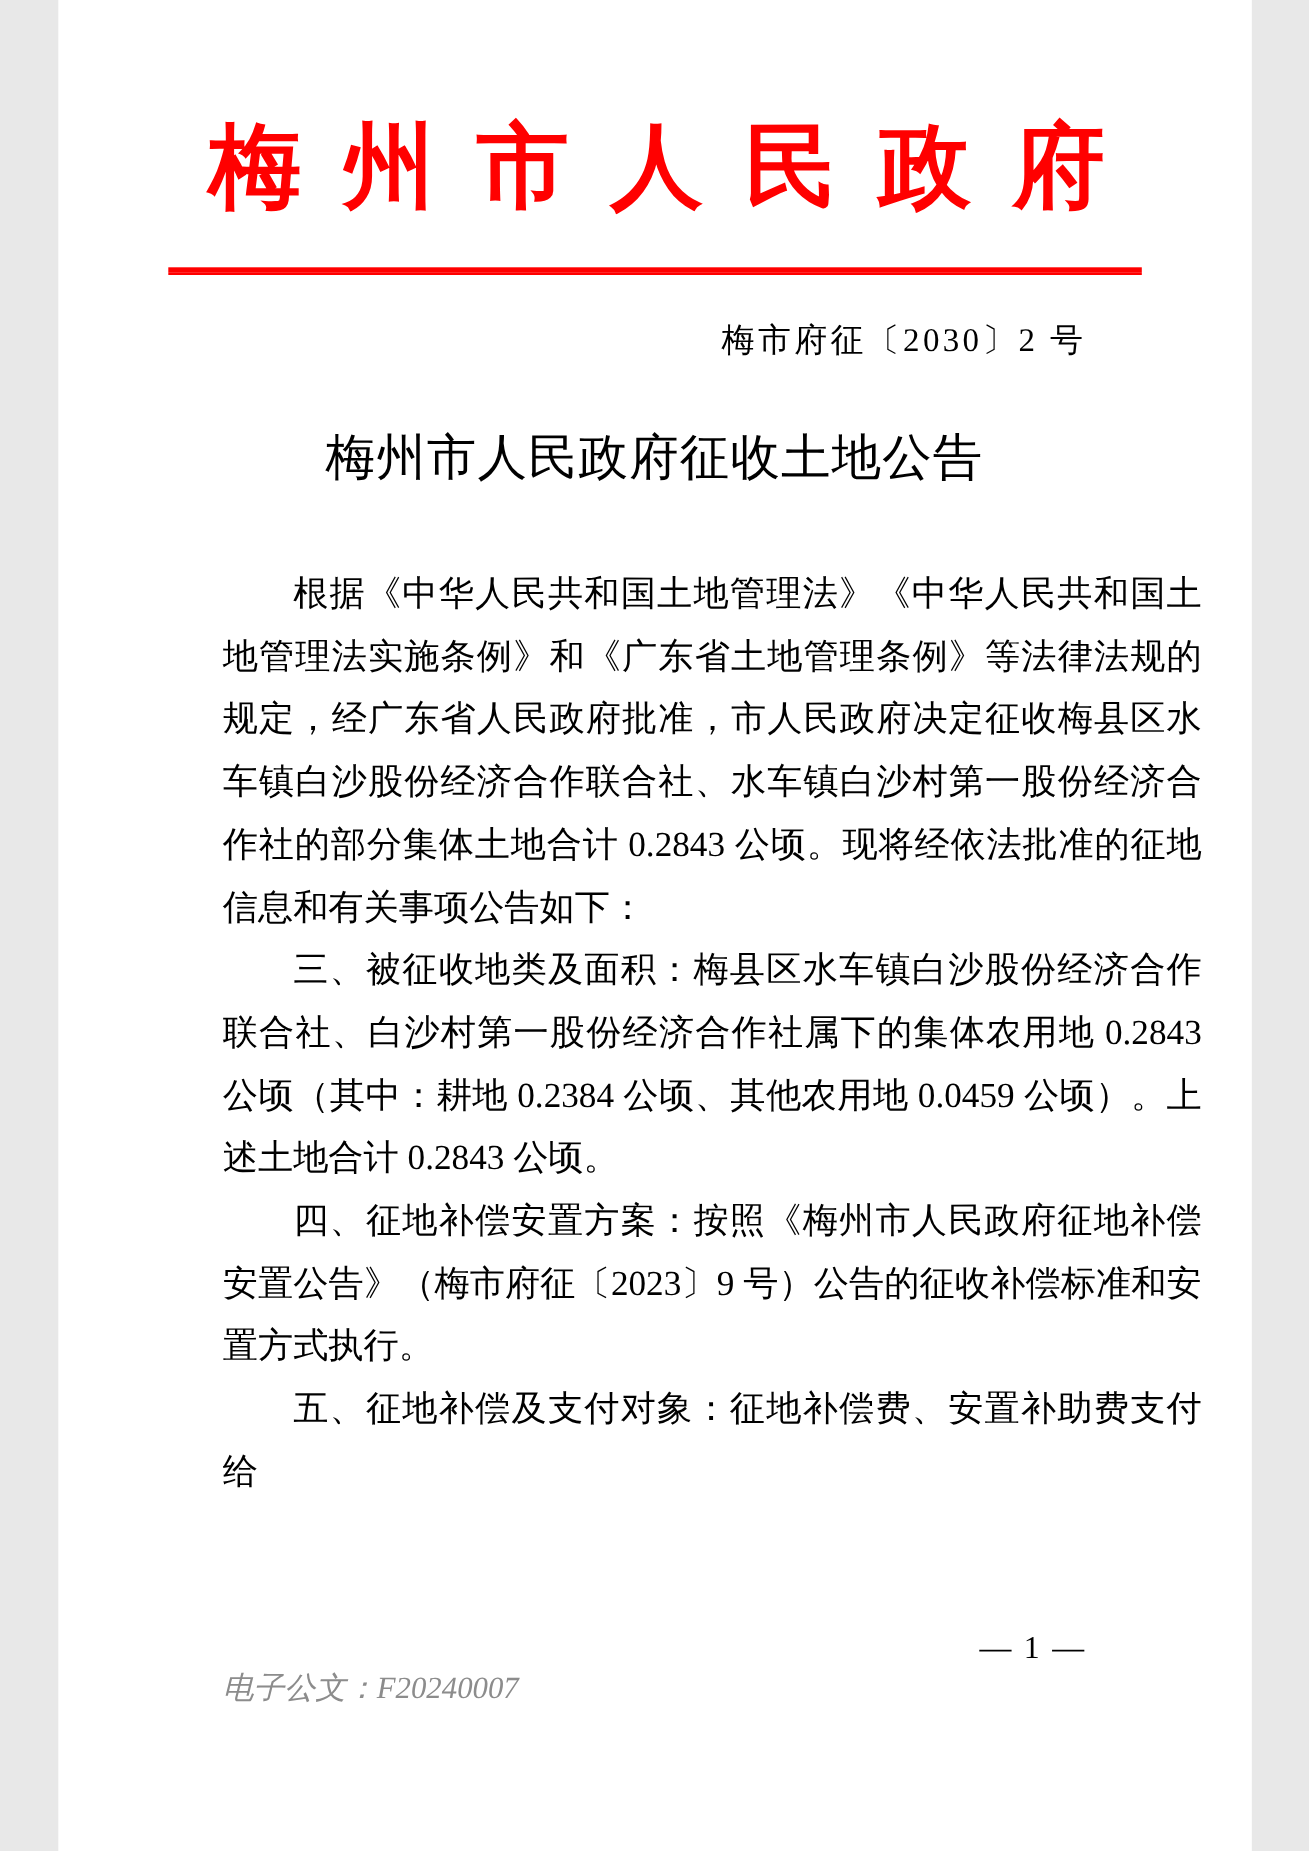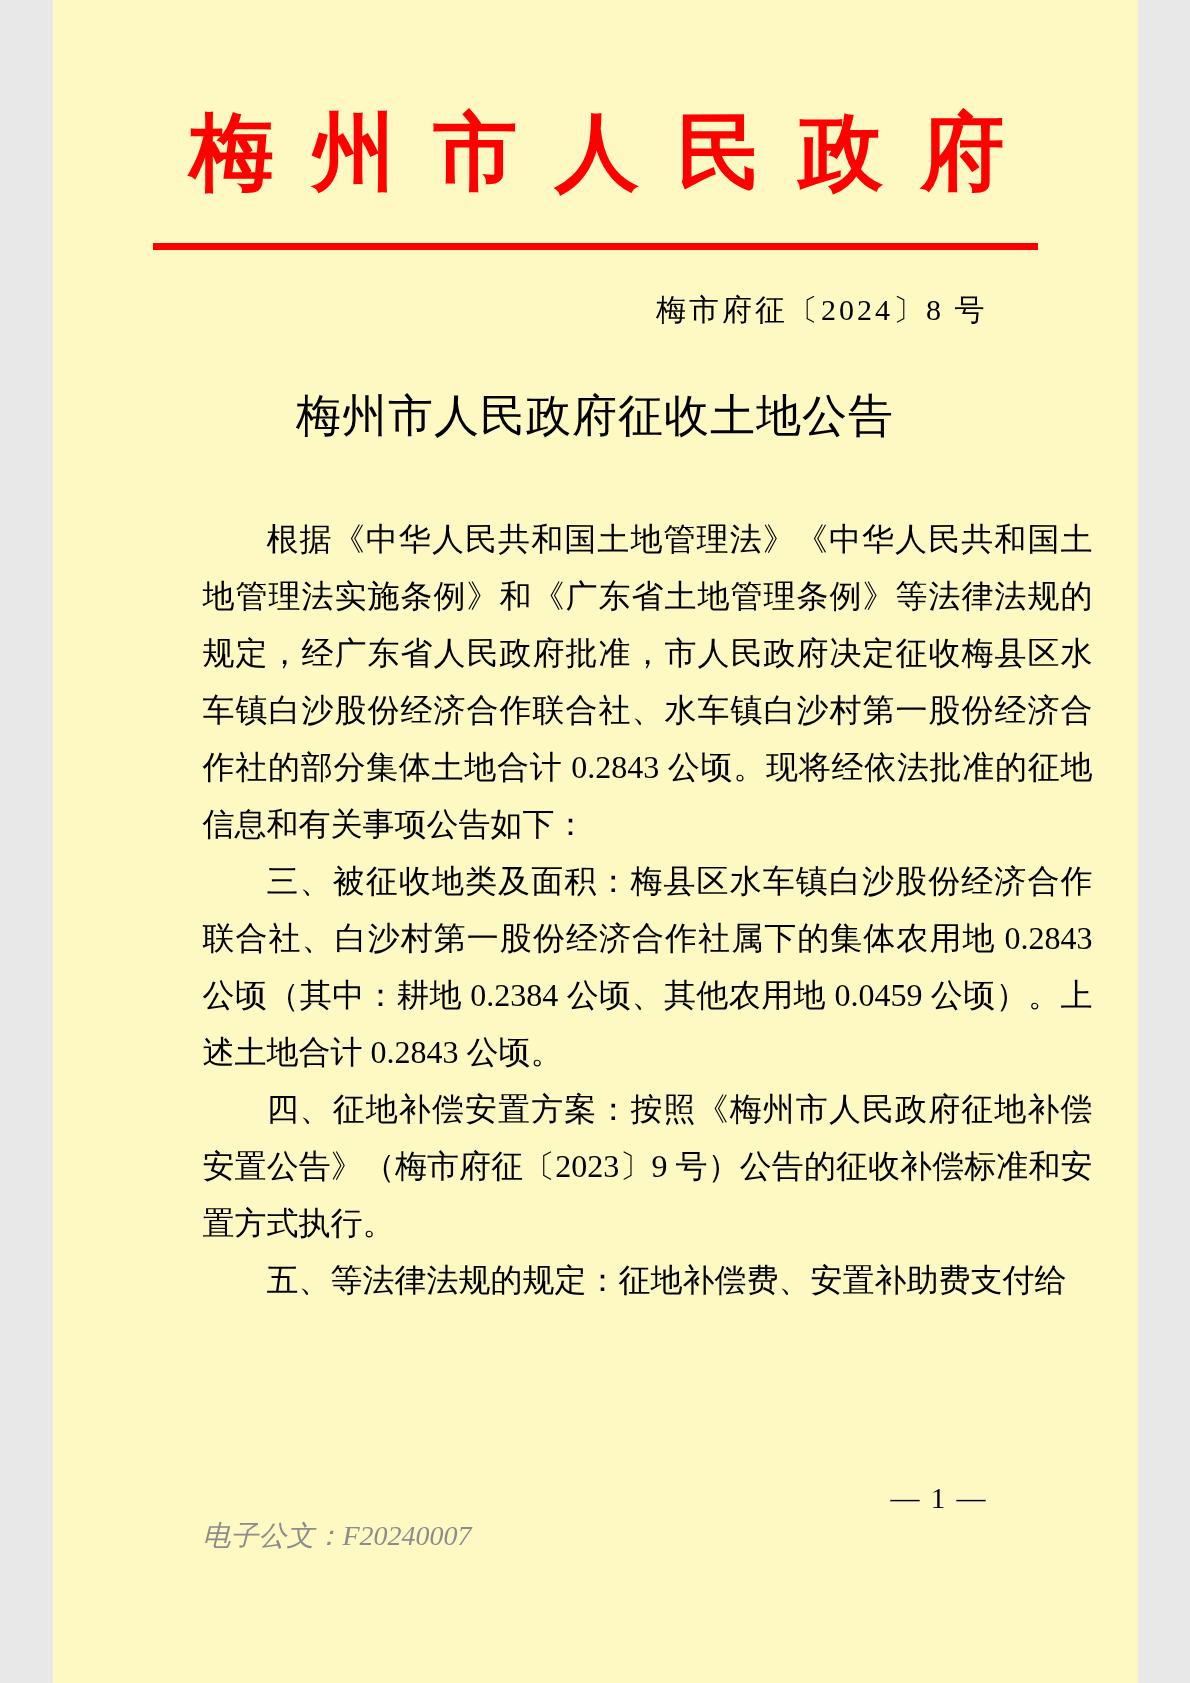--- a/index.html
+++ b/index.html
@@ -2,21 +2,21 @@
 <html><head>
 <meta charset="utf-8">
 <style>
   * { box-sizing: border-box; }
   html, body { margin: 0; padding: 0; background: #e8e8e8; }
   .page {
     position: relative;
     width: 1085px;
     height: 1683px;
     margin: 0 auto;
-    background: #fef9c3;
+    background: #ffffff;
     overflow: hidden;
     font-family: "Liberation Serif", "DejaVu Serif", serif;
     color: #000000;
   }
   .masthead {
     position: absolute;
     top: 98px;
     left: 100px;
     right: 100px;
     margin-right: -0.5em;
@@ -95,28 +95,28 @@
 </style>
 </head>
 <body>
 
 <div class="page">
 
   <div class="masthead">梅州市人民政府</div>
 
   <div class="red-rule"></div>
 
-  <div class="doc-number">梅市府征〔2024〕8 号</div>
+  <div class="doc-number">梅市府征〔2030〕2 号</div>
 
   <h1 class="doc-title">梅州市人民政府征收土地公告</h1>
 
   <div class="doc-body">
     <p>根据《中华人民共和国土地管理法》《中华人民共和国土地管理法实施条例》和《广东省土地管理条例》等法律法规的规定，经广东省人民政府批准，市人民政府决定征收梅县区水车镇白沙股份经济合作联合社、水车镇白沙村第一股份经济合作社的部分集体土地合计 0.2843 公顷。现将经依法批准的征地信息和有关事项公告如下：</p>
     <p>三、被征收地类及面积：梅县区水车镇白沙股份经济合作联合社、白沙村第一股份经济合作社属下的集体农用地 0.2843 公顷（其中：耕地 0.2384 公顷、其他农用地 0.0459 公顷）。上述土地合计 0.2843 公顷。</p>
     <p>四、征地补偿安置方案：按照《梅州市人民政府征地补偿安置公告》（梅市府征〔2023〕9 号）公告的征收补偿标准和安置方式执行。</p>
-    <p>五、等法律法规的规定：征地补偿费、安置补助费支付给</p>
+    <p>五、征地补偿及支付对象：征地补偿费、安置补助费支付给</p>
   </div>
 
   <div class="page-number">— 1 —</div>
 
   <div class="efile-footer">电子公文：F20240007</div>
 
 </div>
 
 </body></html>

